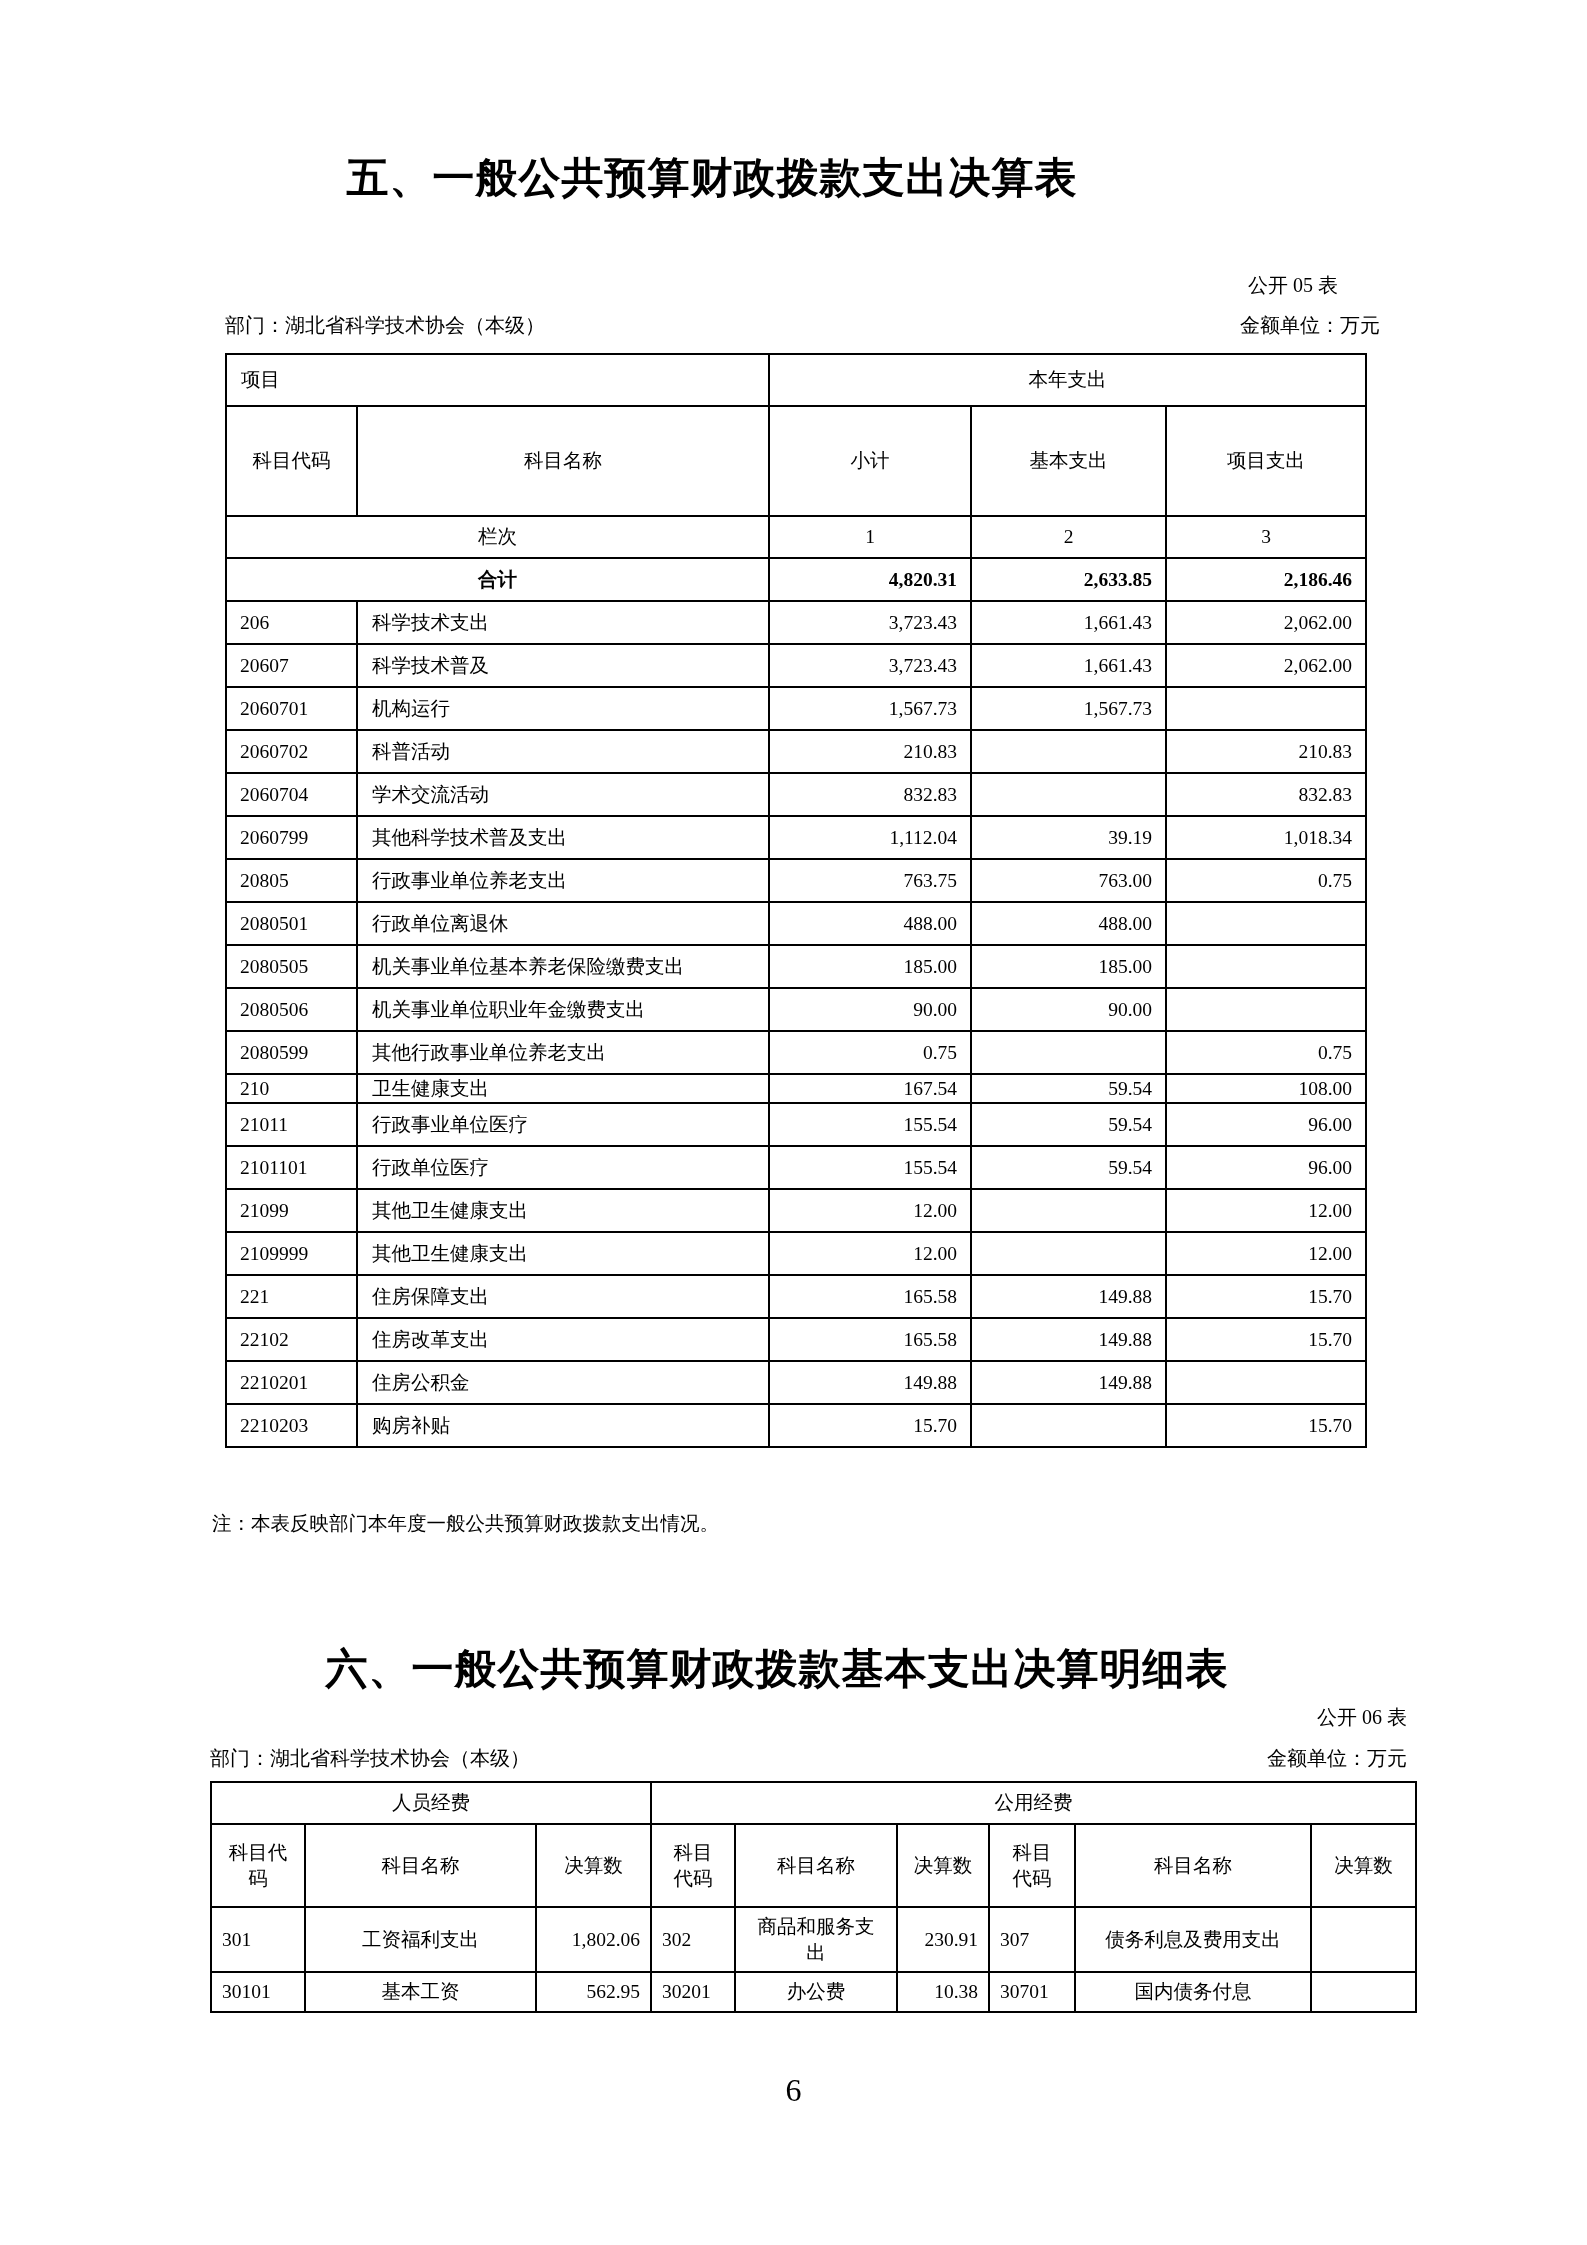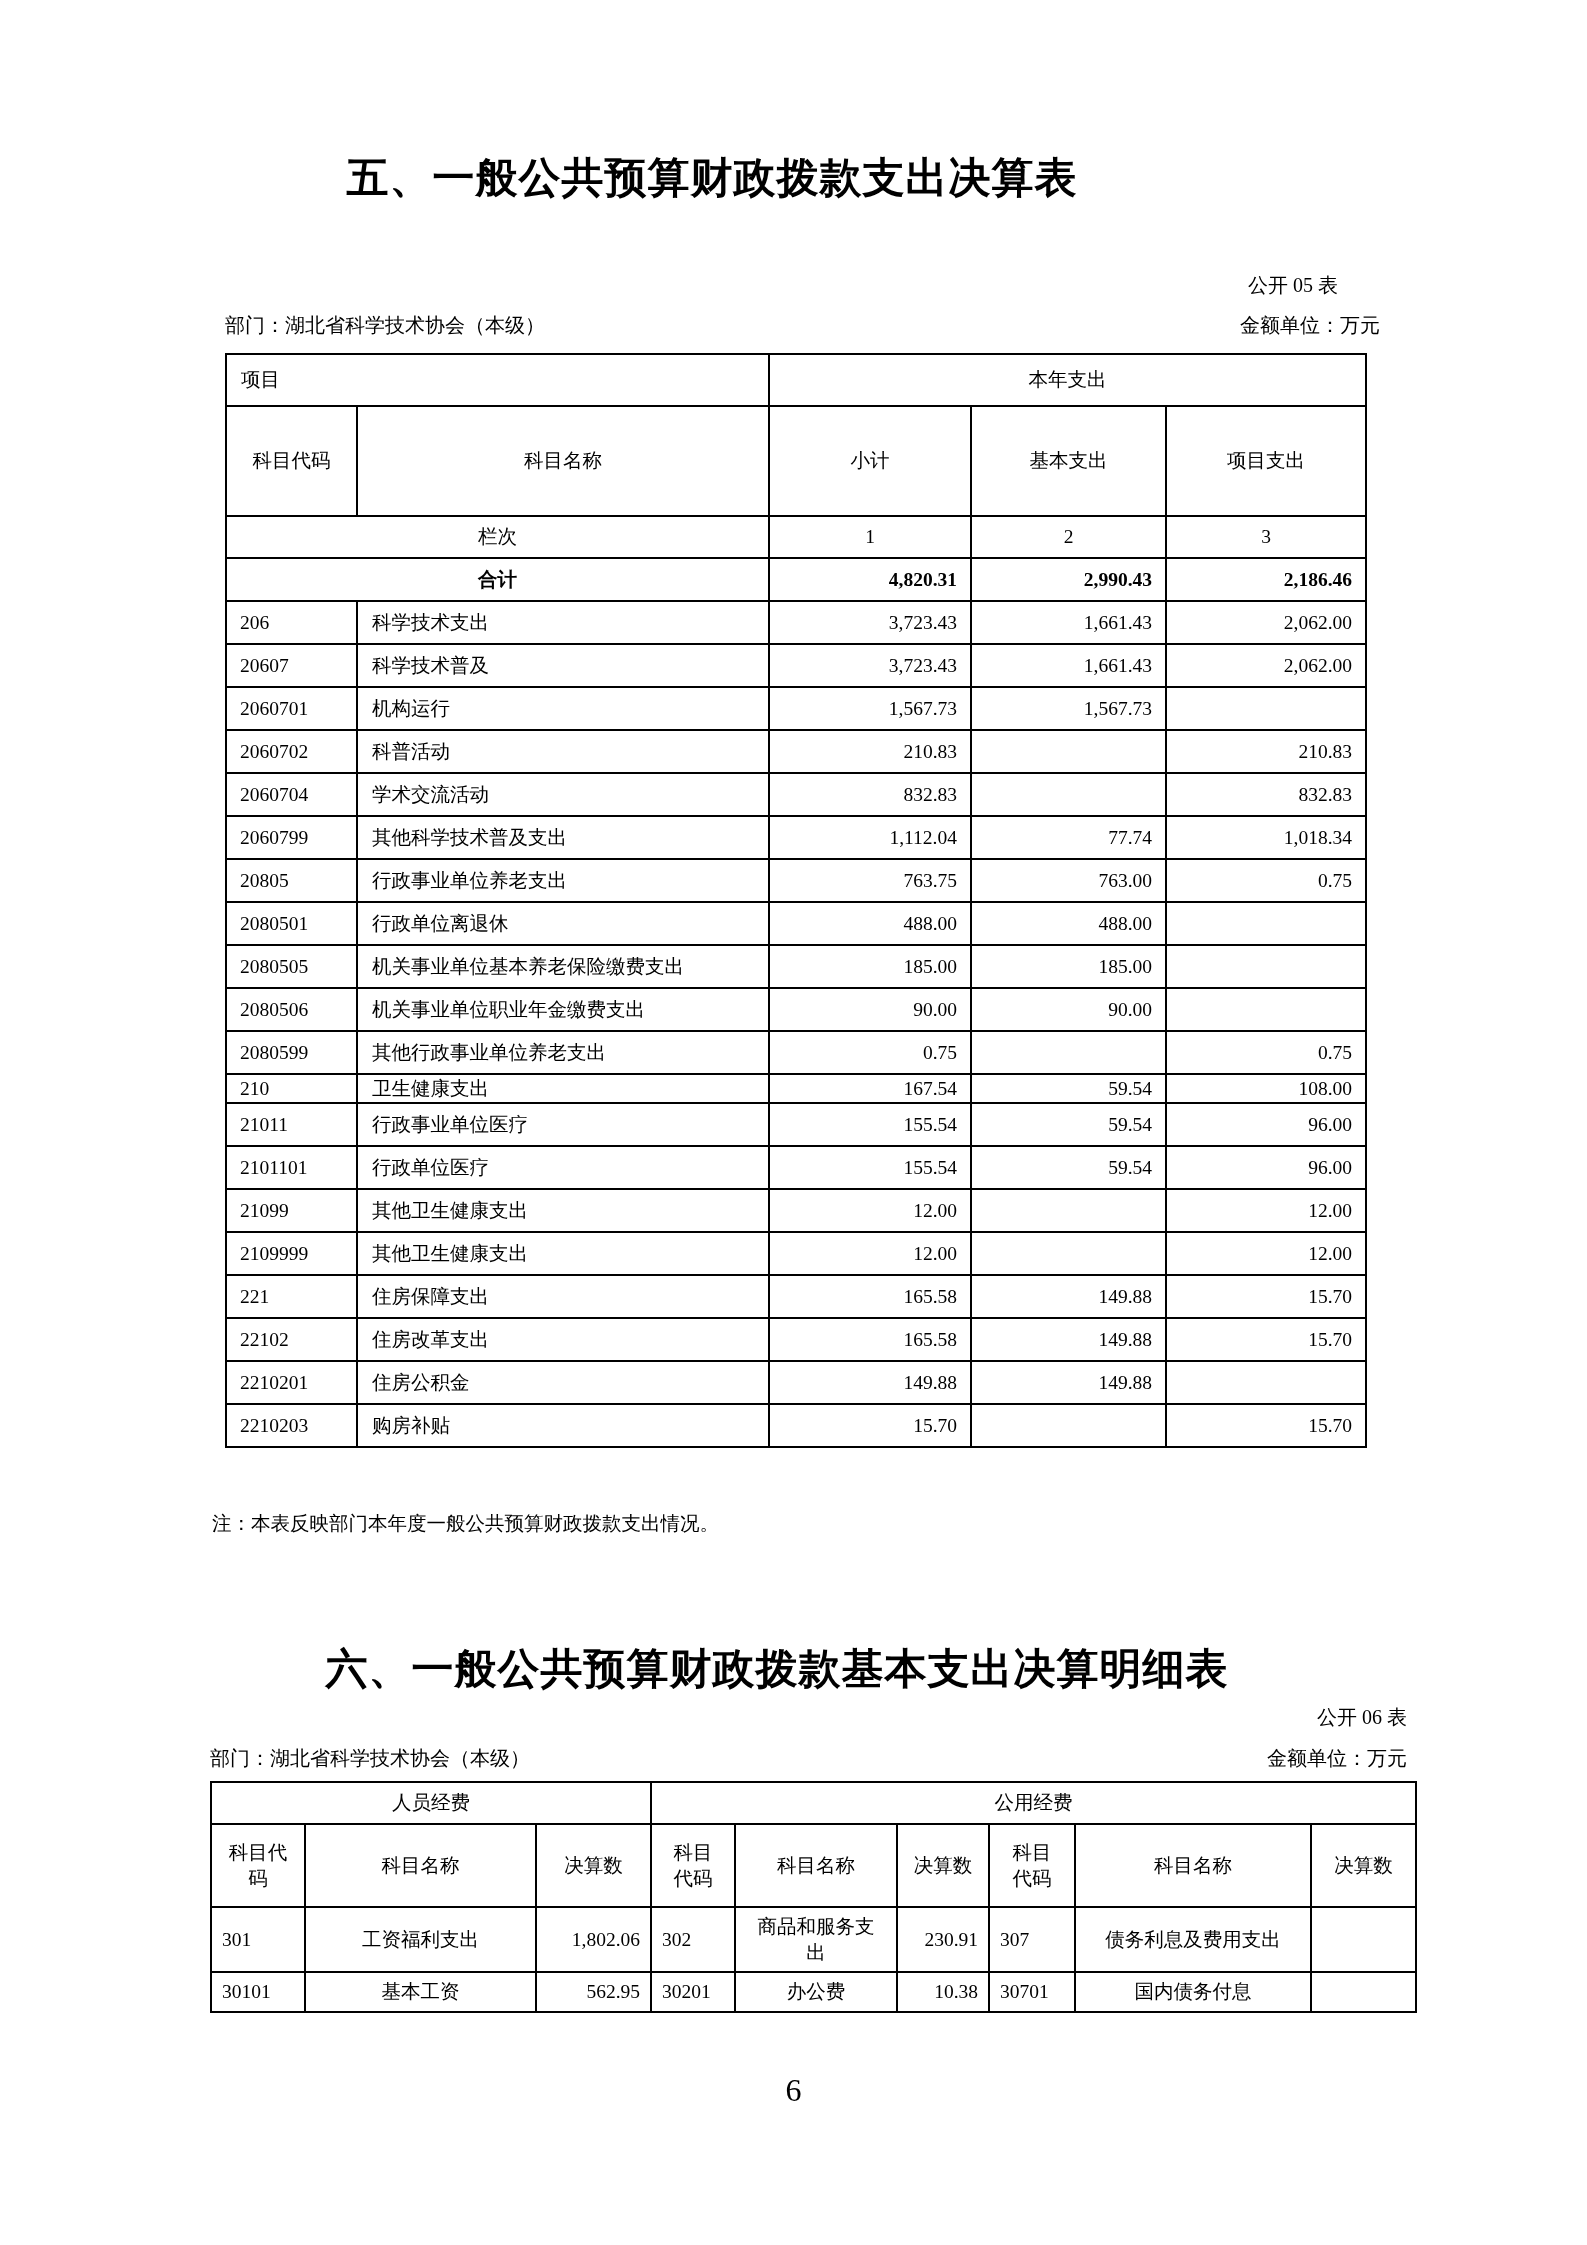--- a/index.html
+++ b/index.html
@@ -111,21 +111,21 @@
       </tr>
       <tr style="height:42px">
         <td colspan="2" class="c">栏次</td>
         <td class="c">1</td>
         <td class="c">2</td>
         <td class="c">3</td>
       </tr>
       <tr style="height:43px">
         <td colspan="2" class="c bold">合计</td>
         <td class="num bold">4,820.31</td>
-        <td class="num bold">2,990.43</td>
+        <td class="num bold">2,633.85</td>
         <td class="num bold">2,186.46</td>
       </tr>
     </tbody>
     <tbody id="t5-rows">
         <tr style="height: 43px;">
           <td class="code">206</td>
           <td class="l">科学技术支出</td>
           <td class="num">3,723.43</td>
           <td class="num">1,661.43</td>
           <td class="num">2,062.00</td>
@@ -155,21 +155,21 @@
           <td class="code">2060704</td>
           <td class="l">学术交流活动</td>
           <td class="num">832.83</td>
           <td class="num"></td>
           <td class="num">832.83</td>
         </tr>
         <tr style="height: 43px;">
           <td class="code">2060799</td>
           <td class="l">其他科学技术普及支出</td>
           <td class="num">1,112.04</td>
-          <td class="num">77.74</td>
+          <td class="num">39.19</td>
           <td class="num">1,018.34</td>
         </tr>
         <tr style="height: 43px;">
           <td class="code">20805</td>
           <td class="l">行政事业单位养老支出</td>
           <td class="num">763.75</td>
           <td class="num">763.00</td>
           <td class="num">0.75</td>
         </tr>
         <tr style="height: 43px;">

